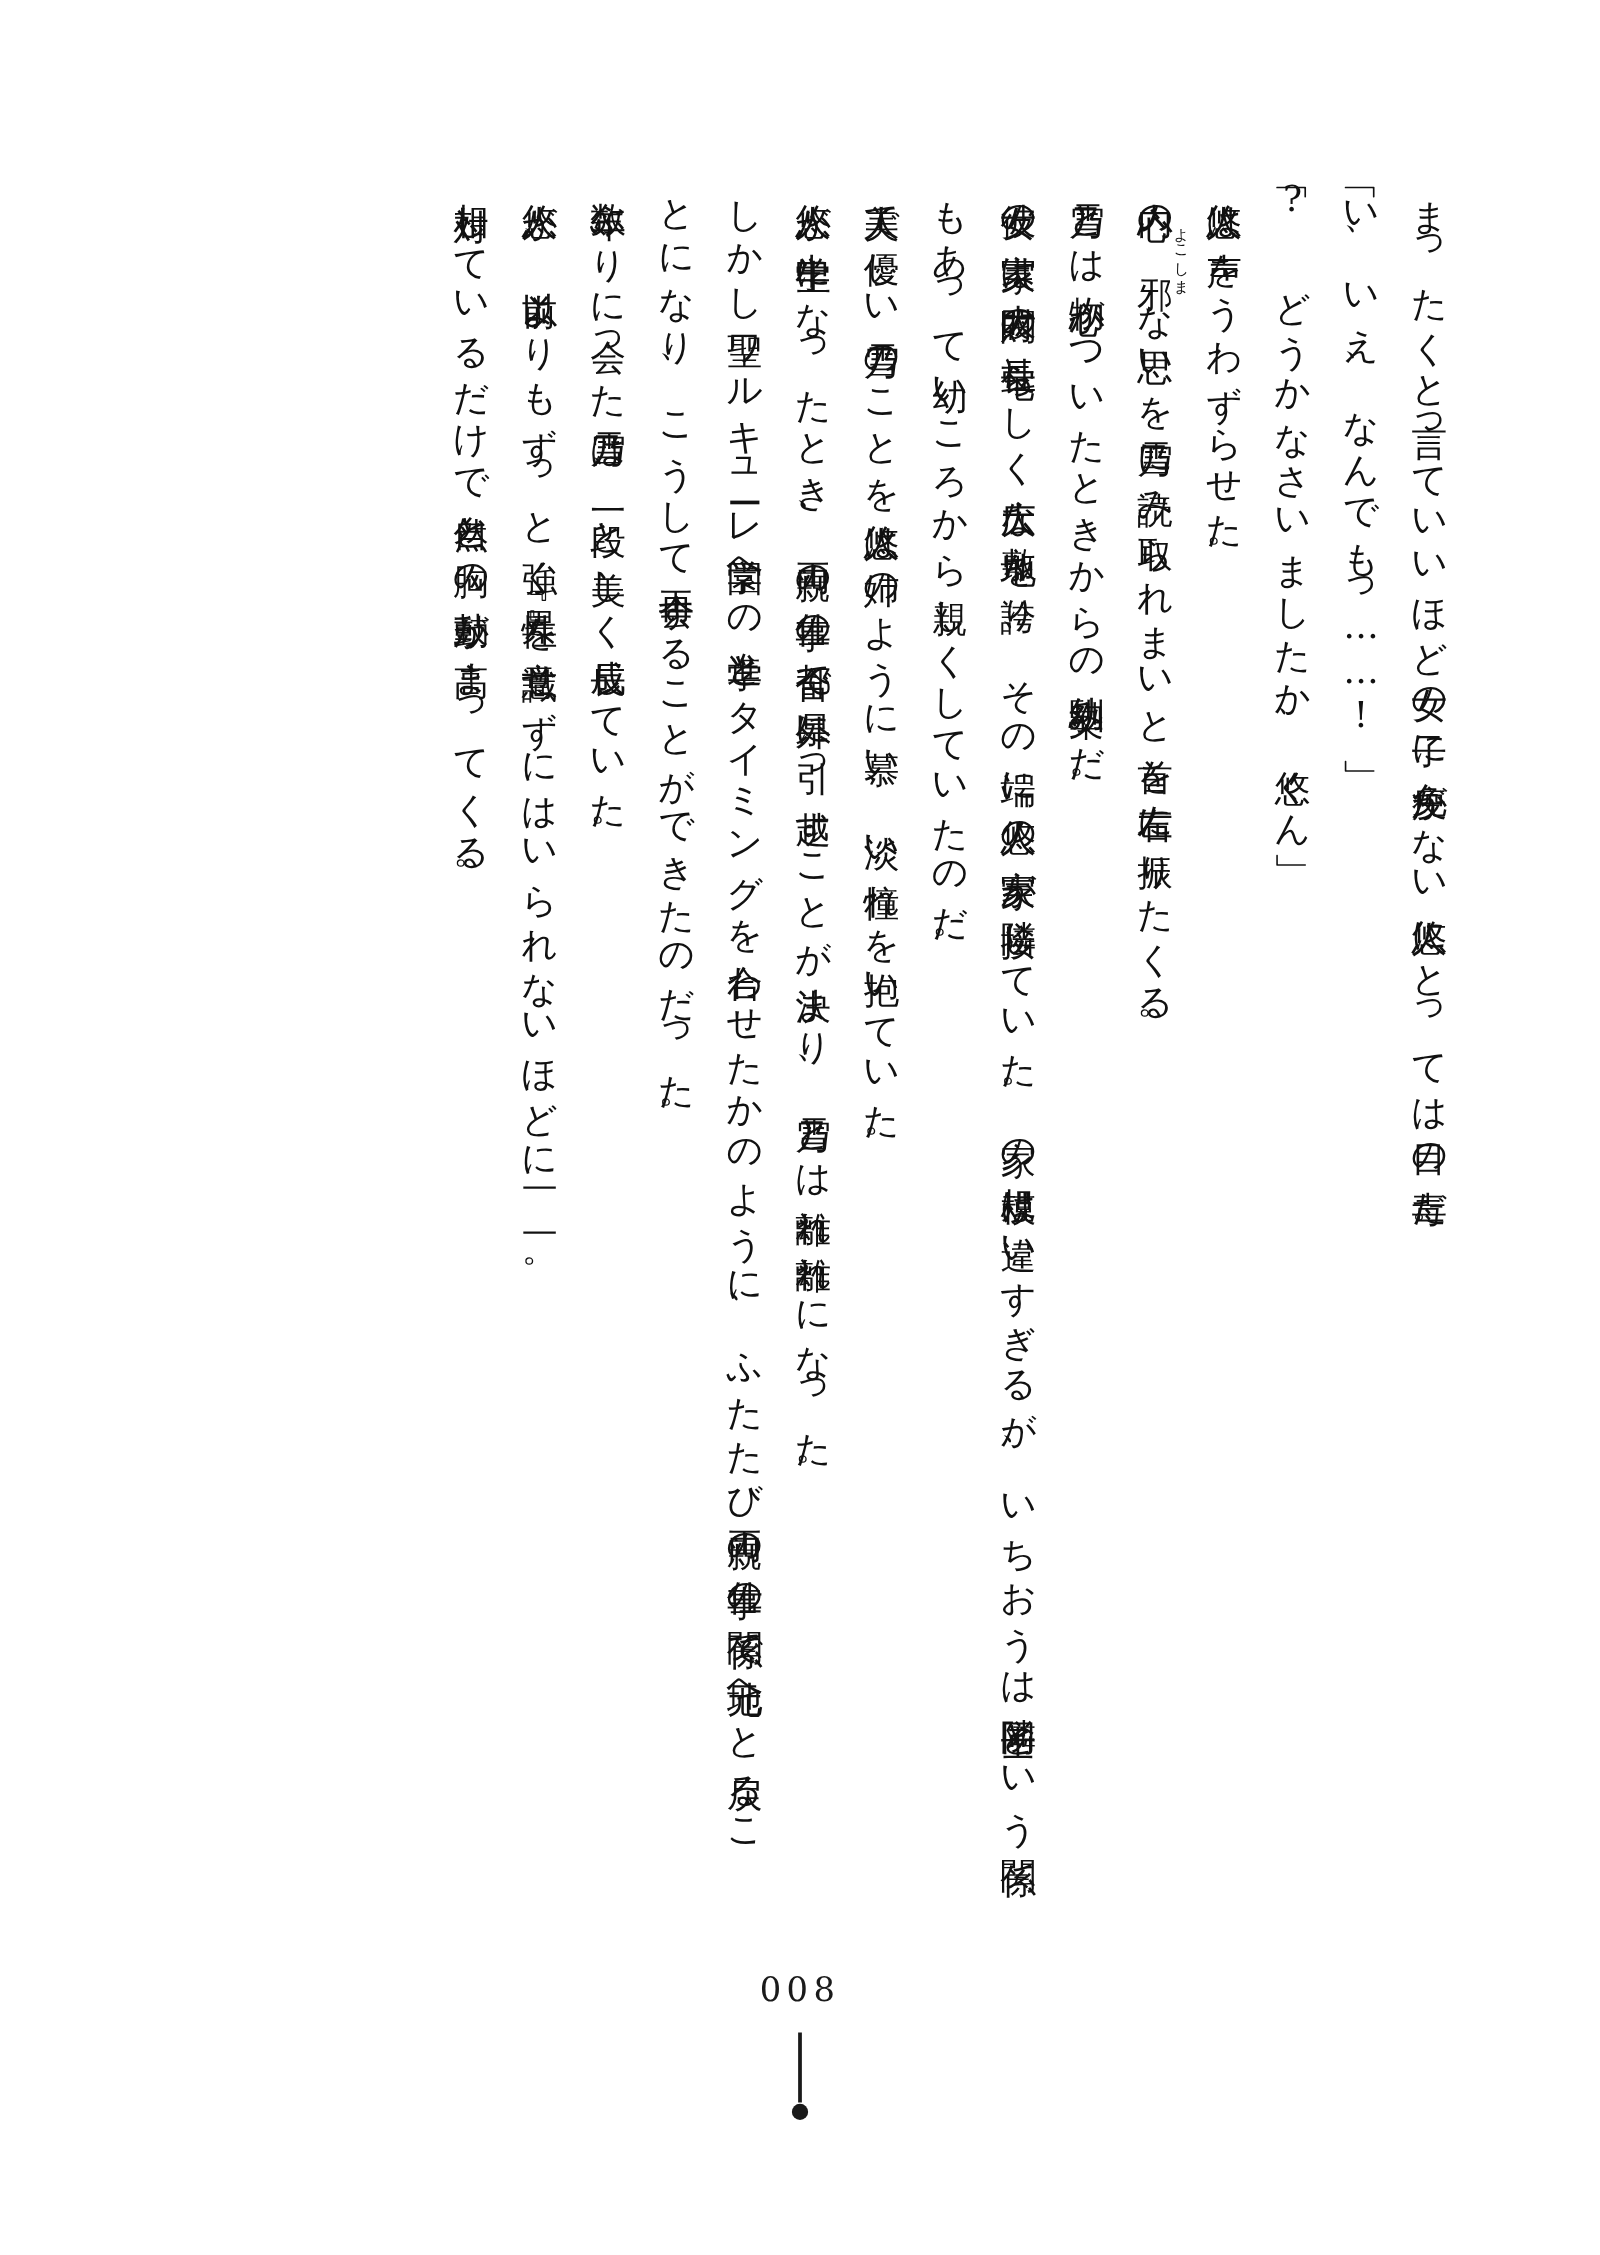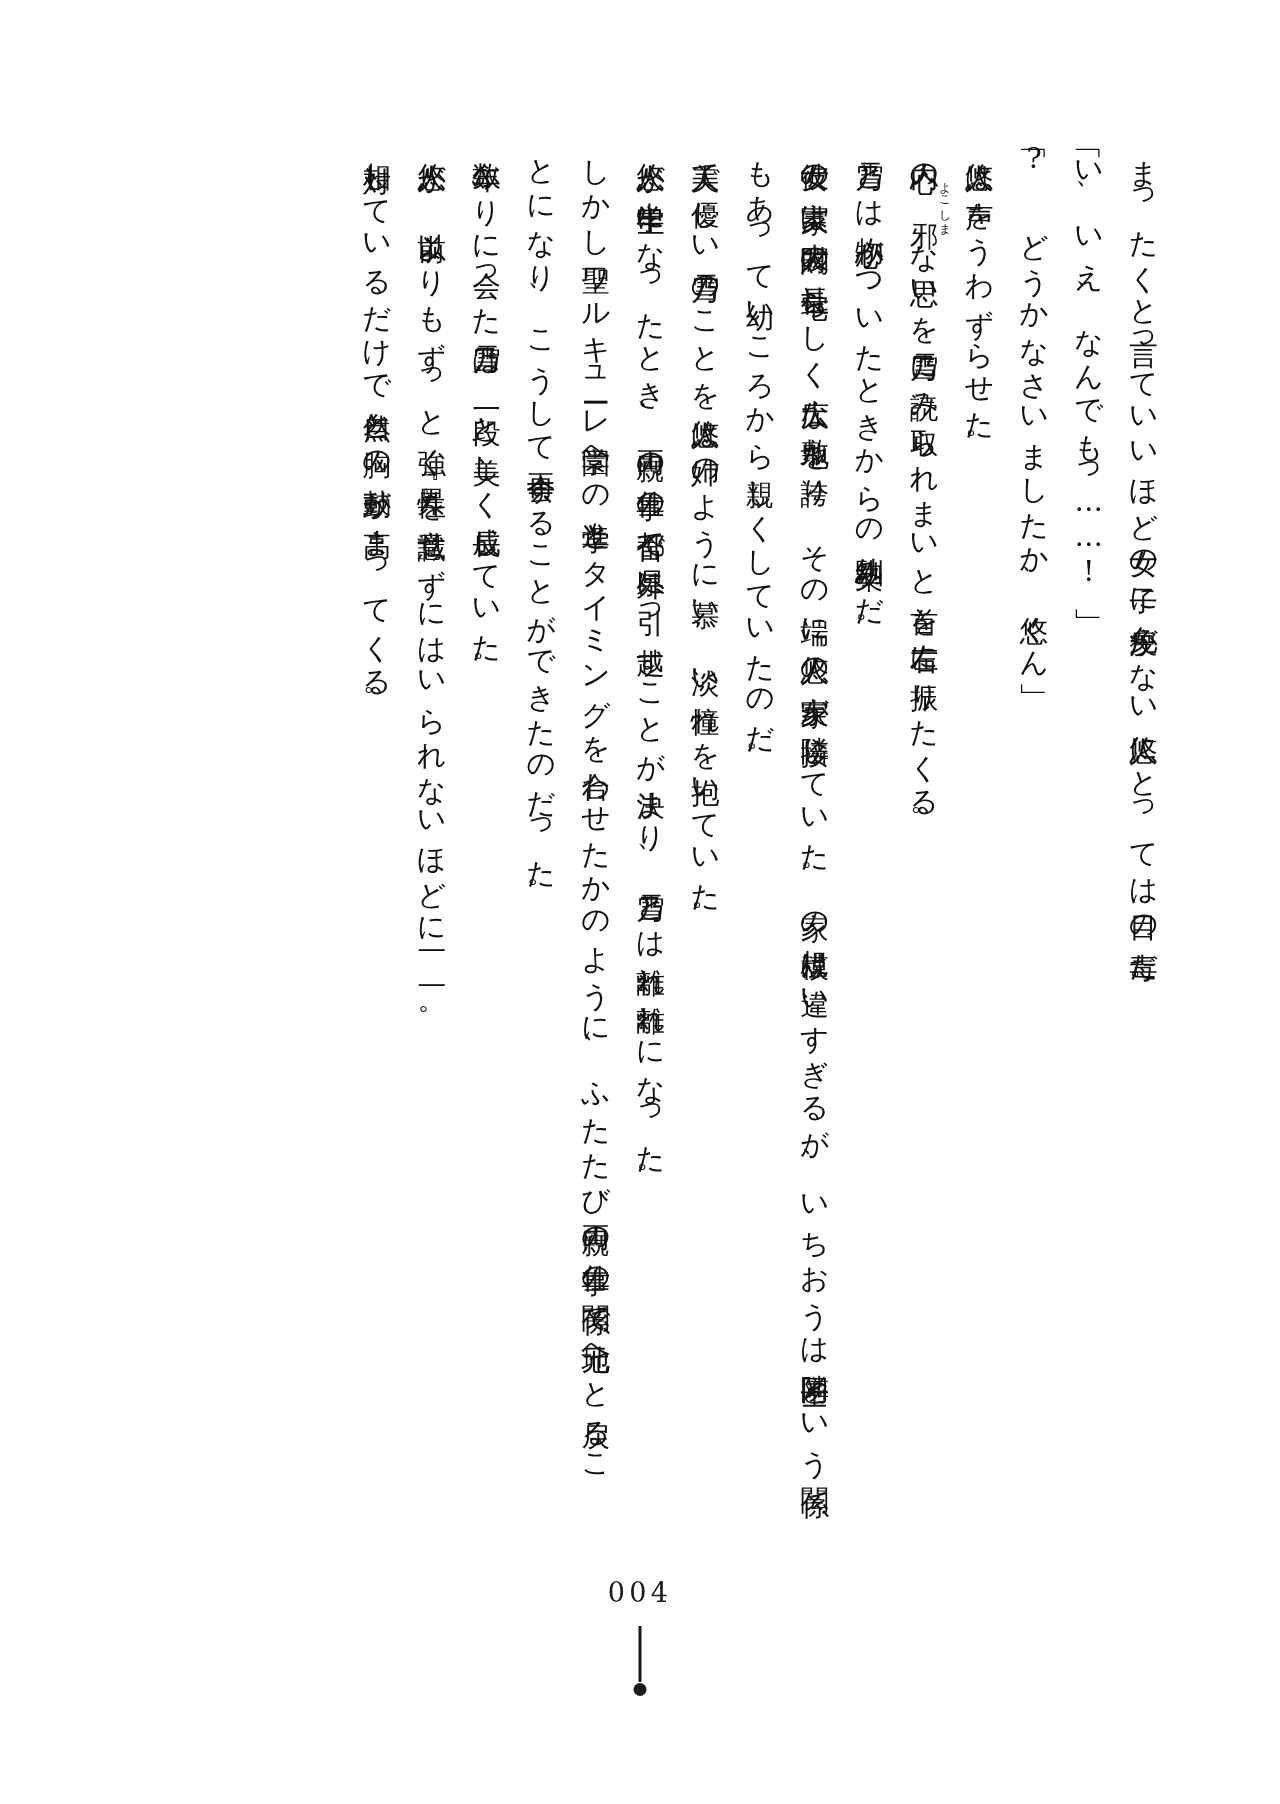--- a/index.html
+++ b/index.html
@@ -108,17 +108,17 @@
     <p class="para">彼女の実家は大財閥の社長宅らしく広大な敷地を誇り、その端に悠人の実家が隣接していた。家の規模は違いすぎるが、いちおうは隣同士という関係もあって幼いころから親しくしていたのだ。</p>
     <p class="para">美人で優しい雪乃のことを悠人は姉のように慕い、淡い憧れを抱いていた。</p>
     <p class="para">悠人が中学生になったとき、両親の仕事の都合で県外に引っ越すことが決まり、雪乃とは離れ離れになった。</p>
     <p class="para">しかし聖ワルキューレ学園への進学とタイミングを合わせたかのように、ふたたび両親の仕事の関係で地元へと戻ることになり、こうして再会することができたのだった。</p>
     <p class="para">数年ぶりに会った雪乃は、一段と美しく成長していた。</p>
     <p class="para">悠人が、以前よりもずっと強く『異性』を意識せずにはいられないほどに——。</p>
     <p class="para">相対しているだけで自然と胸の鼓動が高まってくる。</p>
 
   </div>
 
-  <div class="page-number">004</div>
+  <div class="page-number">008</div>
   <div class="tail-mark"></div>
   <div class="tail-dot"></div>
 
 </div>
 
 </body></html>

